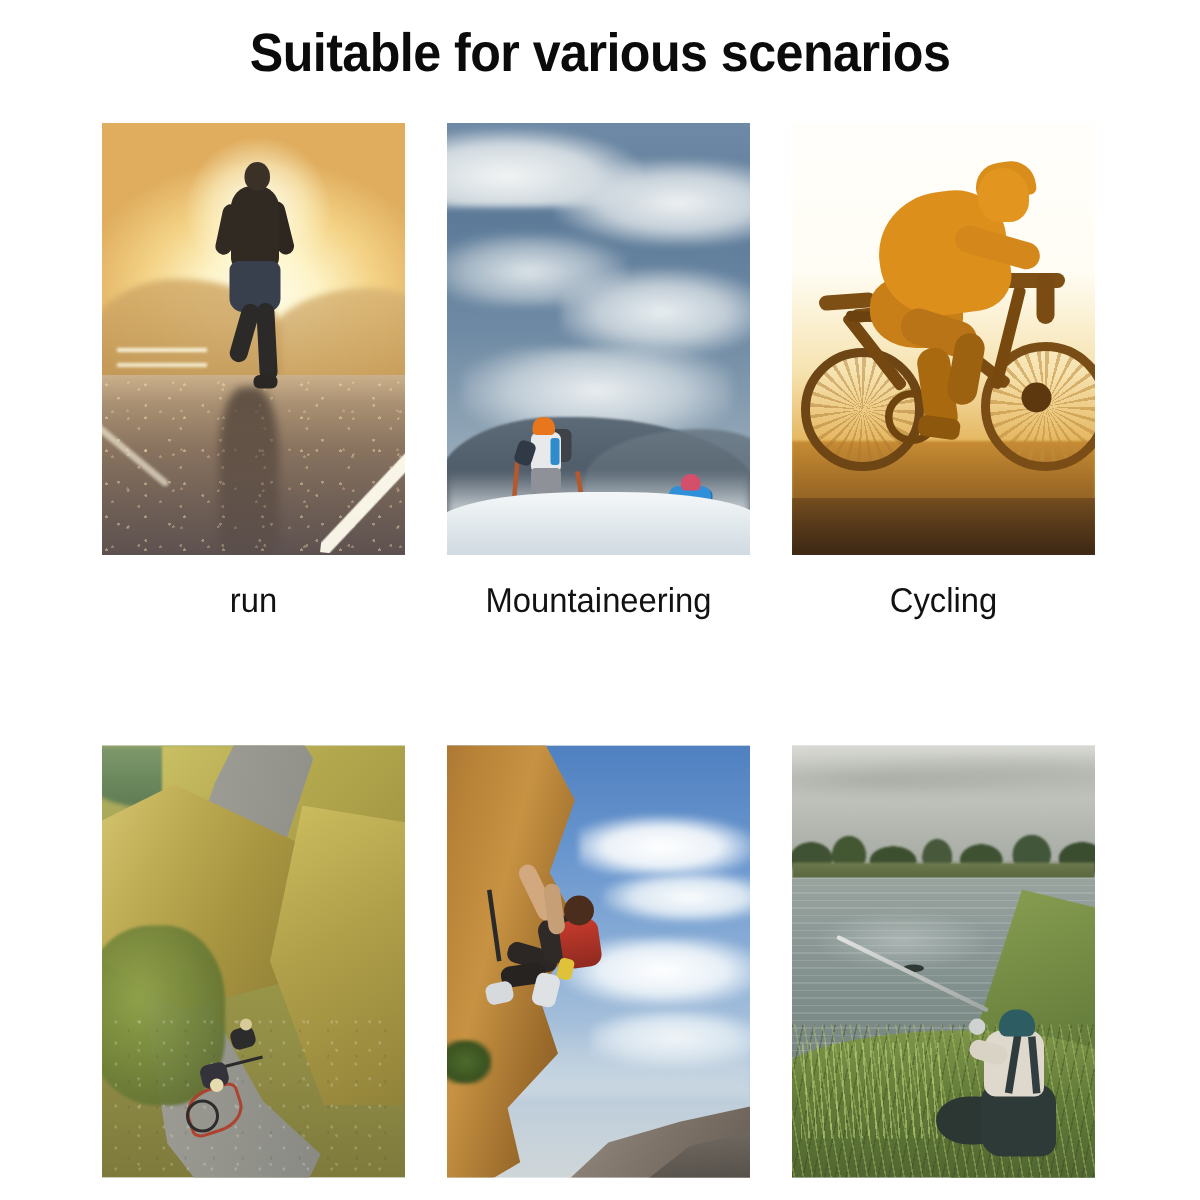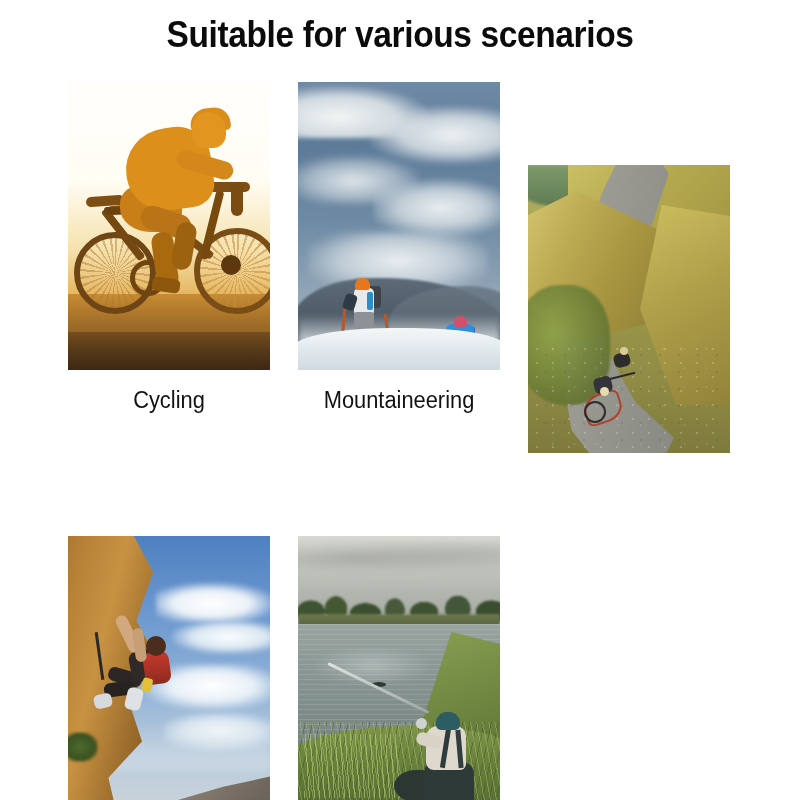--- a/index.html
+++ b/index.html
@@ -701,20 +701,71 @@
 </style>
 </head>
 <body>
 
 <div class="page">
 
   <div class="page-title">Suitable for various scenarios</div>
 
   <div class="grid">
 
+    <div class="cell">
+      <div class="photo">
+        <div class="layer run-sky"></div>
+        <div class="layer run-hill-l"></div>
+        <div class="layer run-hill-r"></div>
+        <div class="layer run-glow"></div>
+        <div class="layer run-fence"></div>
+        <div class="layer run-road"></div>
+        <div class="layer run-road-tex"></div>
+        <div class="layer run-lane-line2"></div>
+        <div class="layer run-shadow"></div>
+        <div class="layer run-lane-line"></div>
+        <div class="layer run-arm-l"></div>
+        <div class="layer run-arm-r"></div>
+        <div class="layer run-torso"></div>
+        <div class="layer run-head"></div>
+        <div class="layer run-shorts"></div>
+        <div class="layer run-leg-l"></div>
+        <div class="layer run-leg-r"></div>
+        <div class="layer run-shoe"></div>
+      </div>
+      <div class="caption">run</div>
+    </div>
+
+    <div class="cell">
+      <div class="photo">
+        <div class="layer mtn-sky"></div>
+        <div class="layer mtn-cloud-a"></div>
+        <div class="layer mtn-cloud-b"></div>
+        <div class="layer mtn-cloud-c"></div>
+        <div class="layer mtn-cloud-d"></div>
+        <div class="layer mtn-cloud-e"></div>
+        <div class="layer mtn-ridge"></div>
+        <div class="layer mtn-ridge2"></div>
+        <div class="layer mtn-snow-haze"></div>
+        <div class="layer mtn-c1-pole"></div>
+        <div class="layer mtn-c1-pole2"></div>
+        <div class="layer mtn-c1-pack"></div>
+        <div class="layer mtn-c1-torso"></div>
+        <div class="layer mtn-c1-stripe"></div>
+        <div class="layer mtn-c1-helmet"></div>
+        <div class="layer mtn-c1-arm"></div>
+        <div class="layer mtn-c1-legs"></div>
+        <div class="layer mtn-c2-pack"></div>
+        <div class="layer mtn-c2-body"></div>
+        <div class="layer mtn-c2-hat"></div>
+        <div class="layer mtn-c2-leg"></div>
+        <div class="layer mtn-snow"></div>
+      </div>
+      <div class="caption">Mountaineering</div>
+    </div>
 
     <div class="cell">
       <div class="photo">
         <div class="layer cyc-sky"></div>
         <div class="layer cyc-ground"></div>
         <div class="layer cyc-ground2"></div>
         <div class="layer cyc-wheel-l"></div>
         <div class="layer cyc-wheel-r"></div>
         <div class="layer cyc-hub-r"></div>
         <div class="layer cyc-frame1"></div>
@@ -732,48 +783,20 @@
         <div class="layer cyc-body-head"></div>
         <div class="layer cyc-arm"></div>
         <div class="layer cyc-thigh"></div>
         <div class="layer cyc-shin"></div>
         <div class="layer cyc-shin2"></div>
         <div class="layer cyc-foot"></div>
       </div>
       <div class="caption">Cycling</div>
     </div>
 
-    <div class="cell">
-      <div class="photo">
-        <div class="layer mtn-sky"></div>
-        <div class="layer mtn-cloud-a"></div>
-        <div class="layer mtn-cloud-b"></div>
-        <div class="layer mtn-cloud-c"></div>
-        <div class="layer mtn-cloud-d"></div>
-        <div class="layer mtn-cloud-e"></div>
-        <div class="layer mtn-ridge"></div>
-        <div class="layer mtn-ridge2"></div>
-        <div class="layer mtn-snow-haze"></div>
-        <div class="layer mtn-c1-pole"></div>
-        <div class="layer mtn-c1-pole2"></div>
-        <div class="layer mtn-c1-pack"></div>
-        <div class="layer mtn-c1-torso"></div>
-        <div class="layer mtn-c1-stripe"></div>
-        <div class="layer mtn-c1-helmet"></div>
-        <div class="layer mtn-c1-arm"></div>
-        <div class="layer mtn-c1-legs"></div>
-        <div class="layer mtn-c2-pack"></div>
-        <div class="layer mtn-c2-body"></div>
-        <div class="layer mtn-c2-hat"></div>
-        <div class="layer mtn-c2-leg"></div>
-        <div class="layer mtn-snow"></div>
-      </div>
-      <div class="caption">Mountaineering</div>
-    </div>
-
     <div class="cell row2">
       <div class="photo">
         <div class="layer trv-bg"></div>
         <div class="layer trv-far-hill"></div>
         <div class="layer trv-slope-top"></div>
         <div class="layer trv-road"></div>
         <div class="layer trv-rockface"></div>
         <div class="layer trv-rock-tex"></div>
         <div class="layer trv-rockface-r"></div>
         <div class="layer trv-rock-tex-r"></div>

